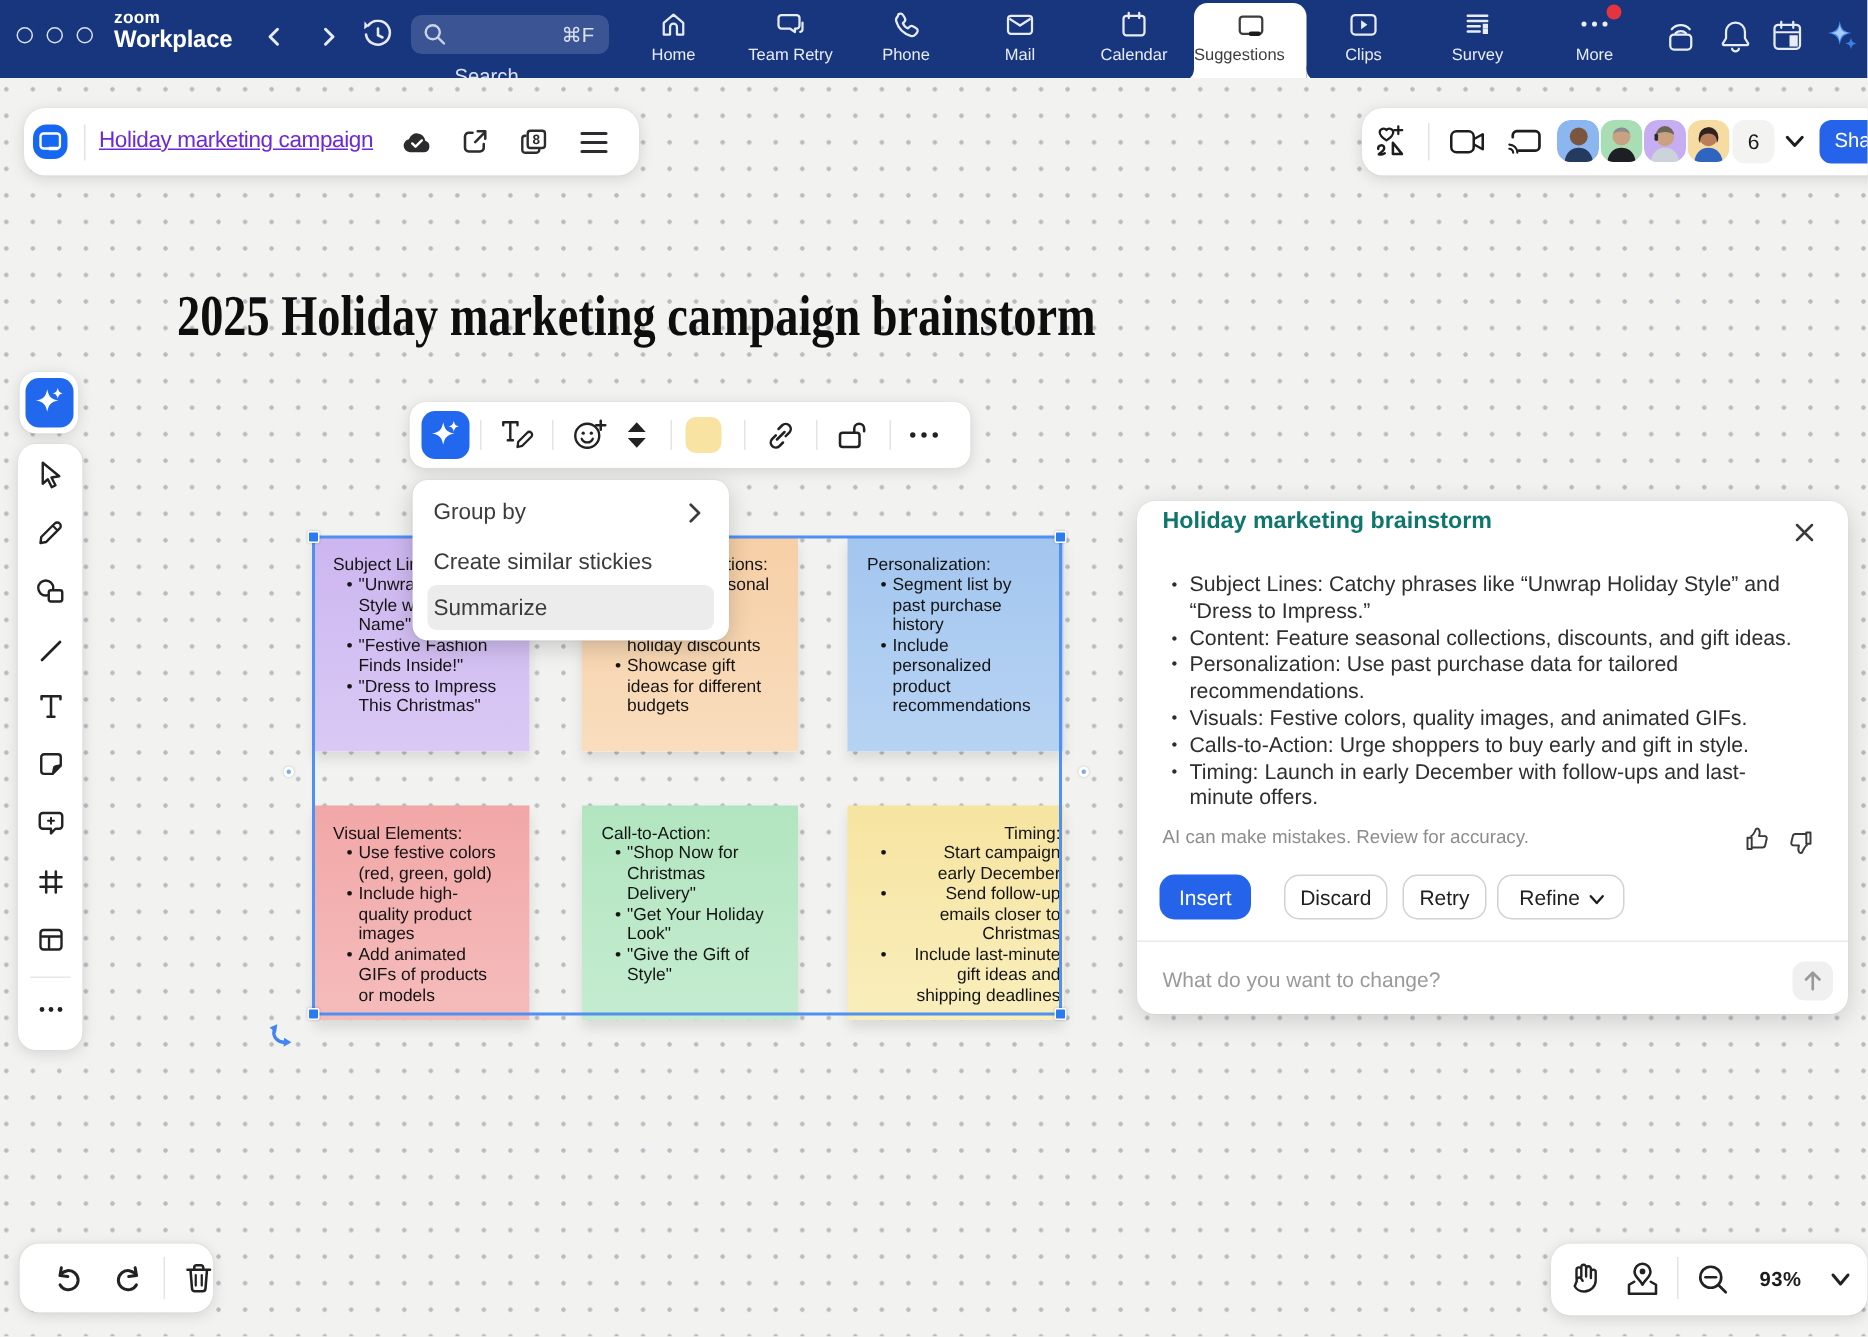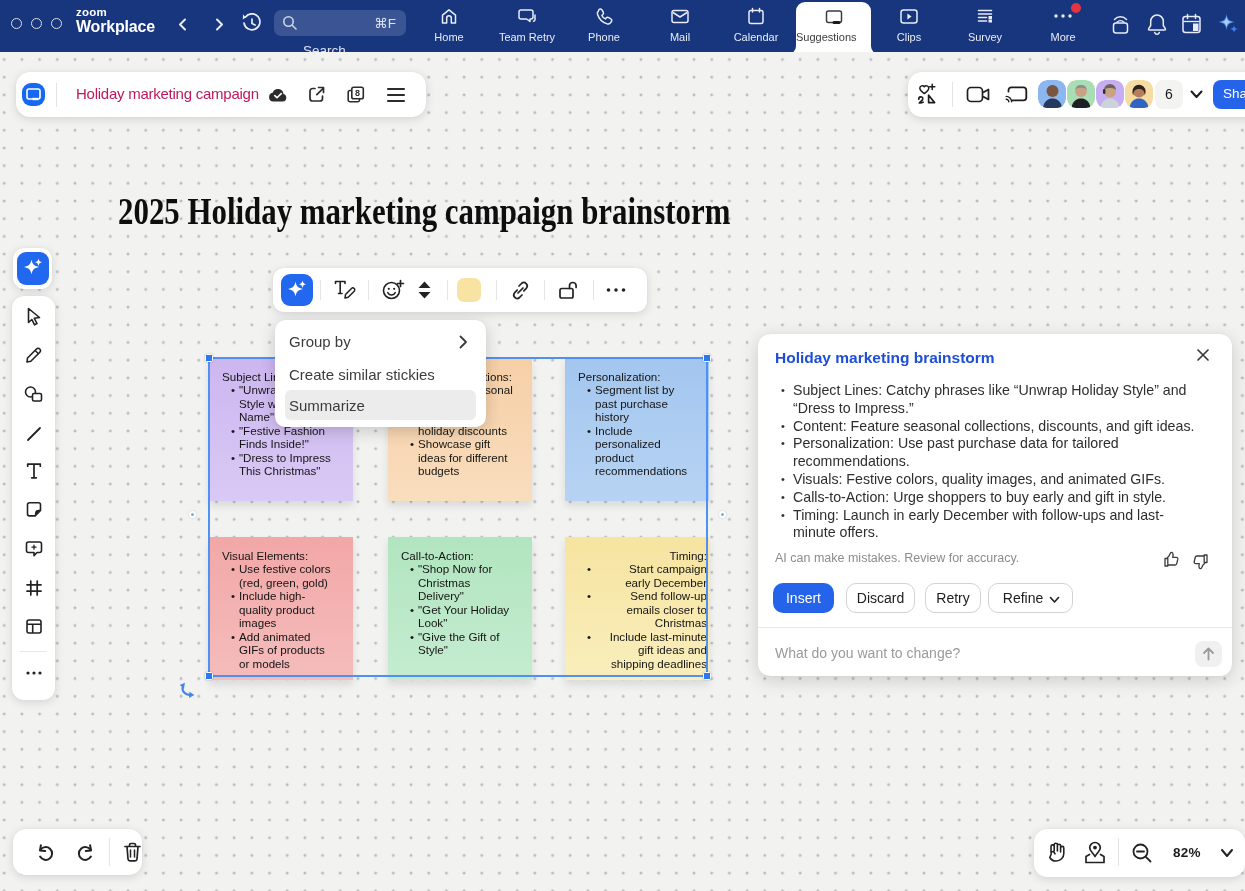--- a/index.html
+++ b/index.html
@@ -38,21 +38,21 @@
   }
   #bigtitle { position:absolute; left:118px; top:189px; font-family:"Liberation Serif", serif; font-weight:bold; font-size:38.5px; color:#0e0e0e; transform:scaleX(0.802); transform-origin:0 0; white-space:nowrap; }
 
   
   .card { position:absolute; background:#fff; border-radius:12px; box-shadow:0 2px 10px rgba(0,0,0,0.13), 0 0 1px rgba(0,0,0,0.08); }
 
   
   #titlepill { left:16px; top:72px; width:410px; height:45px; border-radius:14px; }
   #wbicon { position:absolute; left:6px; top:11px; width:23px; height:23px; background:#1667f2; border-radius:9px; }
   #titlepill .divider { position:absolute; left:40px; top:11px; width:1px; height:24px; background:#e3e3e3; }
-  #titletext { position:absolute; left:60px; top:13px; font-size:15px; letter-spacing:-0.25px; color:#be185d; }
+  #titletext { position:absolute; left:50px; top:13px; font-size:15px; letter-spacing:-0.25px; color:#6d28d9;text-decoration:underline; }
 
   
   #peoplepill { left:908px; top:72px; width:400px; height:45px; border-radius:14px; }
   .avatar { position:absolute; top:80px; width:28px; height:28px; border-radius:9px; }
   #sixpill { position:absolute; left:1155px; top:80px; width:28px; height:29px; background:#f3f4f2; border-radius:8px; text-align:center; line-height:29px; font-size:14px; color:#1a1a1a; }
   #sharebtn { position:absolute; left:1213px; top:80px; width:60px; height:29px; background:#2563eb; border-radius:8px; color:#fff; font-size:13.5px; }
   #sharebtn span { position:absolute; left:10px; top:6px; }
 
   
   #aiwrap { left:13px; top:248px; width:39px; height:41px; border-radius:11px; }
@@ -75,28 +75,28 @@
   .sticky .bl { position:relative; padding-left:17px; }
   .sticky .bl::before { content:"\2022"; position:absolute; left:9px; }
 
   
   #selbox { position:absolute; left:208px; top:357px; width:500px; height:320px; border:2px solid #4f90f2; }
   .handle { position:absolute; width:8px; height:8px; background:#2b7af0; border:1.5px solid #fff; border-radius:1.5px; box-shadow:0 0 2px rgba(0,0,0,0.25); }
   .midhandle { position:absolute; width:7px; height:7px; background:#7aabef; border:2px solid #fff; border-radius:50%; box-shadow:0 0 2px rgba(0,0,0,0.2); }
 
   
   #aipanel { left:758px; top:334px; width:474px; height:342px; border-radius:12px; box-shadow:0 4px 18px rgba(0,0,0,0.16), 0 0 1px rgba(0,0,0,0.1); }
-  #aipanel h3 { position:absolute; left:17px; top:15px; font-size:15.5px; color:#1d4ed8; font-weight:bold; }
+  #aipanel h3 { position:absolute; left:17px; top:5px; font-size:15.5px; color:#0f766e; font-weight:bold; }
   #aipanel .close { position:absolute; right:22px; top:14px; font-size:16px; color:#3a3a3a; }
   #ailist { position:absolute; left:16px; top:48px; width:440px; font-size:14.2px; line-height:17.8px; color:#2e2e30; }
   #ailist .row { position:relative; padding-left:19px; }
   #ailist .row::before { content:"•"; position:absolute; left:7px; font-size:11px; }
   #aidisc { position:absolute; left:17px; top:217px; font-size:12.5px; color:#8c8c8e; }
   .aibtn { position:absolute; top:249px; height:30px; border-radius:10px; font-size:14px; text-align:center; }
-  .aibtn.outline { border:1px solid #d2d2d4; color:#202022; background:#fff; }
+  .aibtn.outline { border:1px solid #d2d2d4; color:#202022; background:#fff;margin-left:10px; }
   #paneldiv { position:absolute; left:0; top:293px; width:474px; height:1px; background:#e9e9ea; }
   #whatinput { position:absolute; left:17px; top:311px; font-size:14px; color:#9a9a9c; }
   #upbtn { position:absolute; left:437px; top:307px; width:27px; height:26px; background:#f0f0f1; border-radius:8px; }
 
   
   #undopill { left:13px; top:829px; width:129px; height:46px; border-radius:13px; }
   #zoompill { left:1034px; top:829px; width:211px; height:48px; border-radius:13px 13px 13px 13px; }
   .bdiv { position:absolute; top:9px; width:1px; height:28px; background:#e4e4e4; }
   #zoomtxt { position:absolute; left:139px; top:16px; font-size:13.5px; color:#1c1c1e; font-weight:bold; letter-spacing:0.3px;}
 </style>
@@ -511,17 +511,17 @@
       <path d="M12 2.5 a5.3 5.3 0 0 1 5.3 5.3 c0 3.6 -3.6 5 -5.3 8.7 c-1.7 -3.7 -5.3 -5.1 -5.3 -8.7 A5.3 5.3 0 0 1 12 2.5 Z" fill="none" stroke="#222" stroke-width="1.7" stroke-linejoin="round"></path>
       <circle cx="12" cy="7.6" r="1.9" fill="#222"></circle>
       <path d="M6.5 14.5 L3 16.5 V22.5 H21 V16.5 L17.5 14.5" fill="none" stroke="#222" stroke-width="1.7" stroke-linecap="round" stroke-linejoin="round"></path>
     </svg>
   <div class="bdiv" style="left:84px;top:9px;"></div>
   <svg class="abs" style="left:97px;top:13px;" width="22" height="22" viewBox="0 0 22 22">
       <circle cx="9.5" cy="9.5" r="7" fill="none" stroke="#222" stroke-width="1.8"></circle>
       <path d="M14.8 14.8 L19.5 19.5" stroke="#222" stroke-width="1.8" stroke-linecap="round"></path>
       <path d="M6 9.5 h7" stroke="#222" stroke-width="1.8" stroke-linecap="round"></path>
     </svg>
-  <div id="zoomtxt">82%</div>
+  <div id="zoomtxt">93%</div>
   <svg class="abs" style="left:186px;top:19px;" width="14" height="10" viewBox="0 0 14 10">
       <path d="M2 2 L7 8 L12 2" fill="none" stroke="#222" stroke-width="2" stroke-linecap="round" stroke-linejoin="round"></path>
     </svg>
 </div>
 
 </body></html>

